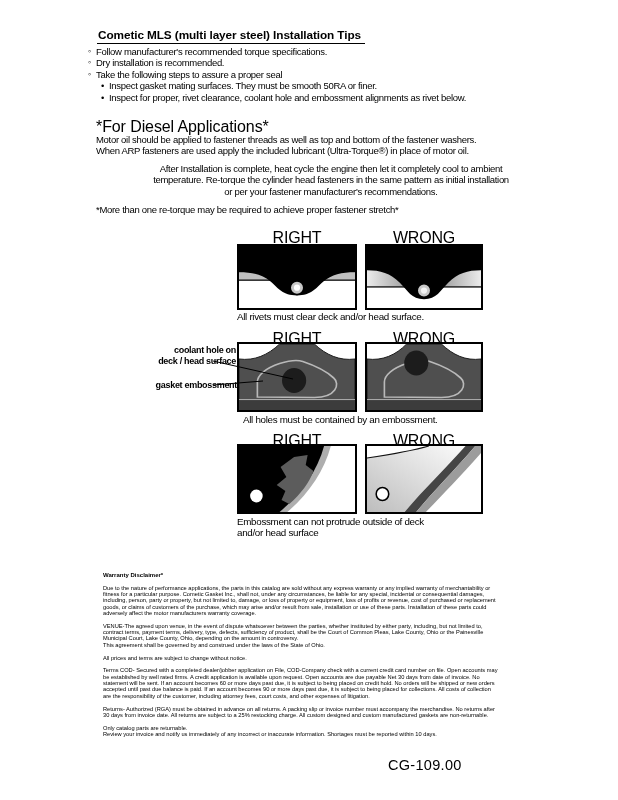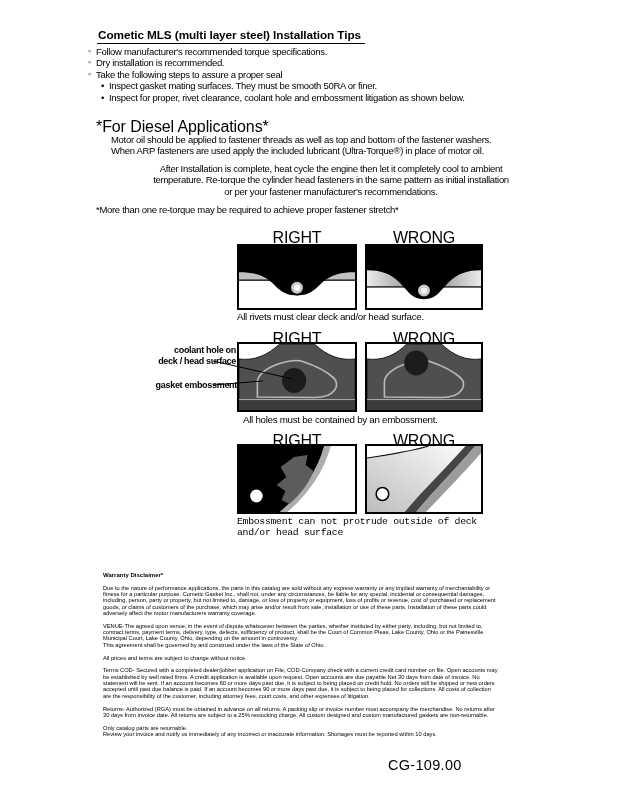--- a/index.html
+++ b/index.html
@@ -52,26 +52,26 @@
     <div class="b-row">
       <span class="b-marker">◦</span>
       <span class="body-text">Take the following steps to assure a proper seal</span>
     </div>
     <div class="b-row sb-row">
       <span class="sb-marker">•</span>
       <span class="body-text">Inspect gasket mating surfaces.  They must be smooth 50RA or finer.</span>
     </div>
     <div class="b-row sb-row">
       <span class="sb-marker">•</span>
-      <span class="body-text">Inspect for proper, rivet clearance, coolant hole and embossment litigation as shown below.</span>
+      <span class="body-text">Inspect for proper, rivet clearance, coolant hole and embossment alignments as rivet below.</span>
     </div>
   </div>
 
   <div class="abs bold-head" style="left:96px; top:118px;">*For Diesel Applications*</div>
-  <div class="abs body-text" style="left:96px; top:134px; width:470px;margin-left:15px;">Motor oil should be applied to fastener threads as well as top and bottom of the fastener washers.
+  <div class="abs body-text" style="left:96px; top:134px; width:470px;">Motor oil should be applied to fastener threads as well as top and bottom of the fastener washers.
 When ARP fasteners are used apply the included lubricant (Ultra-Torque®) in place of motor oil.</div>
   <div class="abs body-text" style="left:96px; top:163px; width:470px;text-align:center;">After Installation is complete, heat cycle the engine then let it completely cool to ambient
 temperature. Re-torque the cylinder head fasteners in the same pattern as initial installation
 or per your fastener manufacturer's recommendations.</div>
   <div class="abs body-text" style="left:96px; top:204px; width:470px;">*More than one re-torque may be required to achieve proper fastener stretch*</div>
 
   <div class="abs fig-label" style="left:237px; top:229px; width:120px;">RIGHT</div>
   <div class="abs fig-label" style="left:365px; top:229px; width:118px;">WRONG</div>
 
   <div class="abs fig-box" style="left:237px; top:244px; width:116px; height:62px;">
@@ -159,21 +159,21 @@
         </linearGradient>
       </defs>
       <rect x="0" y="0" width="118" height="66" fill="#ffffff"></rect>
       <path d="M0,12 C28,8 50,4 64,0 H102 C79,25 57,45 39,66 H0 Z" fill="url(#gb3)"></path>
       <path d="M39,66 C57,45 79,25 102,0 H112 C90,25 67,47 51,66 Z" fill="#454545"></path>
       <path d="M51,66 C67,47 90,25 112,0 H118 V7 C97,30 75,52 61,66 Z" fill="#9c9c9c"></path>
       <path d="M0,12 C28,8 50,4 64,0" fill="none" stroke="#111" stroke-width="1.1"></path>
       <circle cx="16" cy="48" r="6.5" fill="#ffffff" stroke="#000" stroke-width="1.6"></circle>
     </svg>
   </div>
-  <div class="abs fig-caption" style="left:237px; top:516px; width:260px;font-family:Liberation Mono, monospace;">Embossment can not protrude outside of deck
+  <div class="abs fig-caption" style="left:237px; top:516px; width:260px;">Embossment can not protrude outside of deck
 and/or head surface</div>
 
   <div class="abs disc" style="left:103px; top:572px;">
     <div class="disc-h">Warranty Disclaimer*</div>
     <div class="disc-p">Due to the nature of performance applications, the parts in this catalog are sold without any express warranty or any implied warranty of merchantability or
 fitness for a particular purpose.  Cometic Gasket Inc., shall not, under any circumstances, be liable for any special, incidental or consequential damages,
 including, person, party or property, but not limited to, damage, or loss of property or equipment, loss of profits or revenue, cost of purchased or replacement
 goods, or claims of customers of the purchase, which may arise and/or result from sale, installation or use of these parts.  Installation of these parts could
 adversely affect the motor manufacturers warranty coverage.</div>
     <div class="disc-p">VENUE-The agreed upon venue, in the event of dispute whatsoever between the parties, whether instituted by either party, including, but not limited to,

